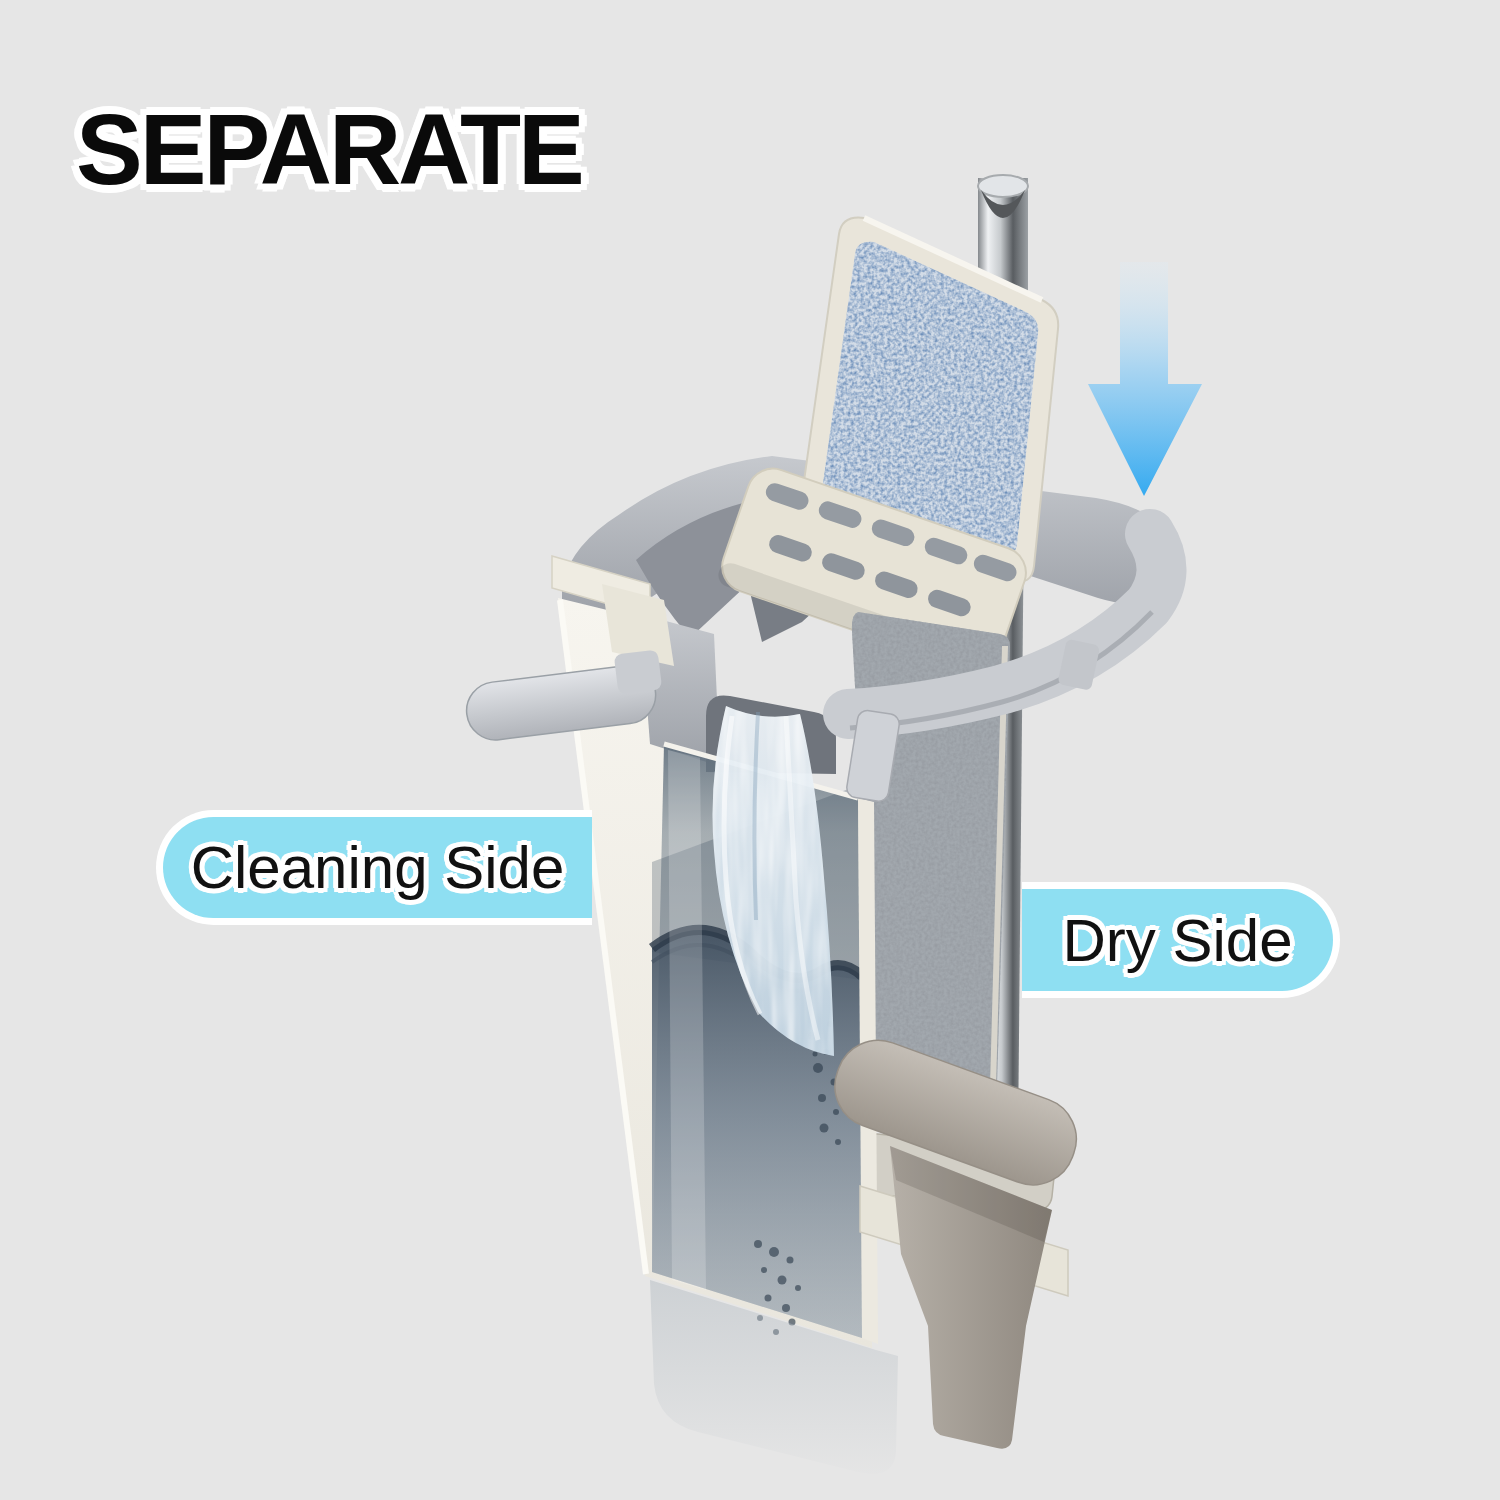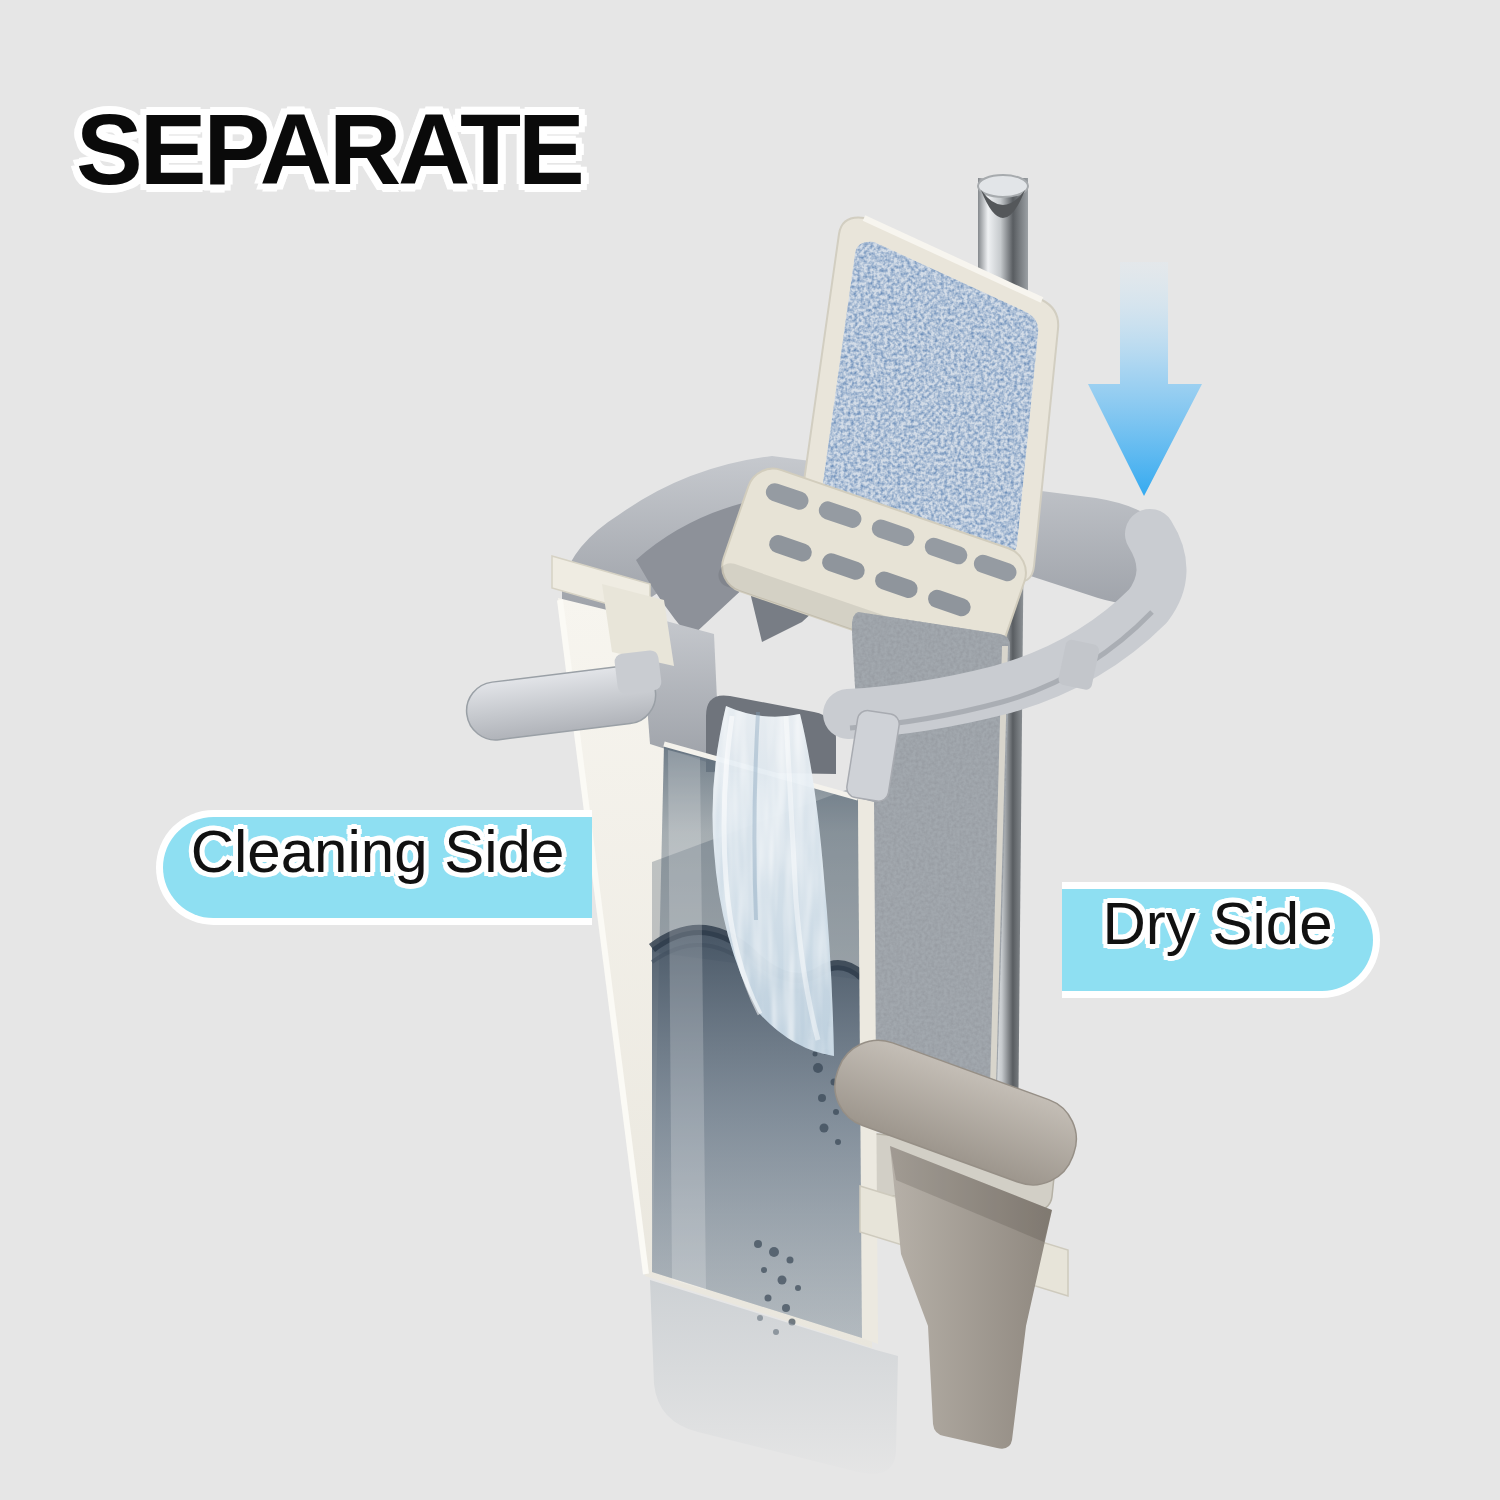--- a/index.html
+++ b/index.html
@@ -20,36 +20,35 @@
       -6px -6px 0 var(--text-outline,#fff), 6px -6px 0 var(--text-outline,#fff),
       -6px  6px 0 var(--text-outline,#fff), 6px  6px 0 var(--text-outline,#fff),
       -8px  0   0 var(--text-outline,#fff), 8px  0   0 var(--text-outline,#fff),
        0  -8px  0 var(--text-outline,#fff), 0   8px  0 var(--text-outline,#fff);
   }
 
   
   .pill{
     position:absolute;box-sizing:border-box;
     background:var(--pill,#8edff2);
-    display:flex;justify-content:center;
+    display:flex;align-items:center;justify-content:center;
     font-size:60px;color:#111;white-space:nowrap;
     text-shadow:
       -4px -4px 0 #fff, 4px -4px 0 #fff, -4px 4px 0 #fff, 4px 4px 0 #fff,
       -5px  0   0 #fff, 5px  0   0 #fff,  0  -5px 0 #fff, 0   5px 0 #fff;
   }
   .pill-cleaning{
     left:156px;top:810px;width:436px;height:115px;
     border:7px solid var(--pill-border,#fff);border-right:none;
     border-radius:999px 0 0 999px;
   }
   .pill-dry{
     left:1022px;top:882px;width:318px;height:116px;
     border:7px solid var(--pill-border,#fff);border-left:none;
     border-radius:0 999px 999px 0;
-    margin-left:40px;
   }
 </style>
 </head>
 <body>
 
 <div class="stage">
 
   <svg class="art" viewBox="0 0 1500 1500" aria-hidden="true">
     <defs>
       <linearGradient id="gArrow" x1="0" y1="262" x2="0" y2="496" gradientUnits="userSpaceOnUse">

